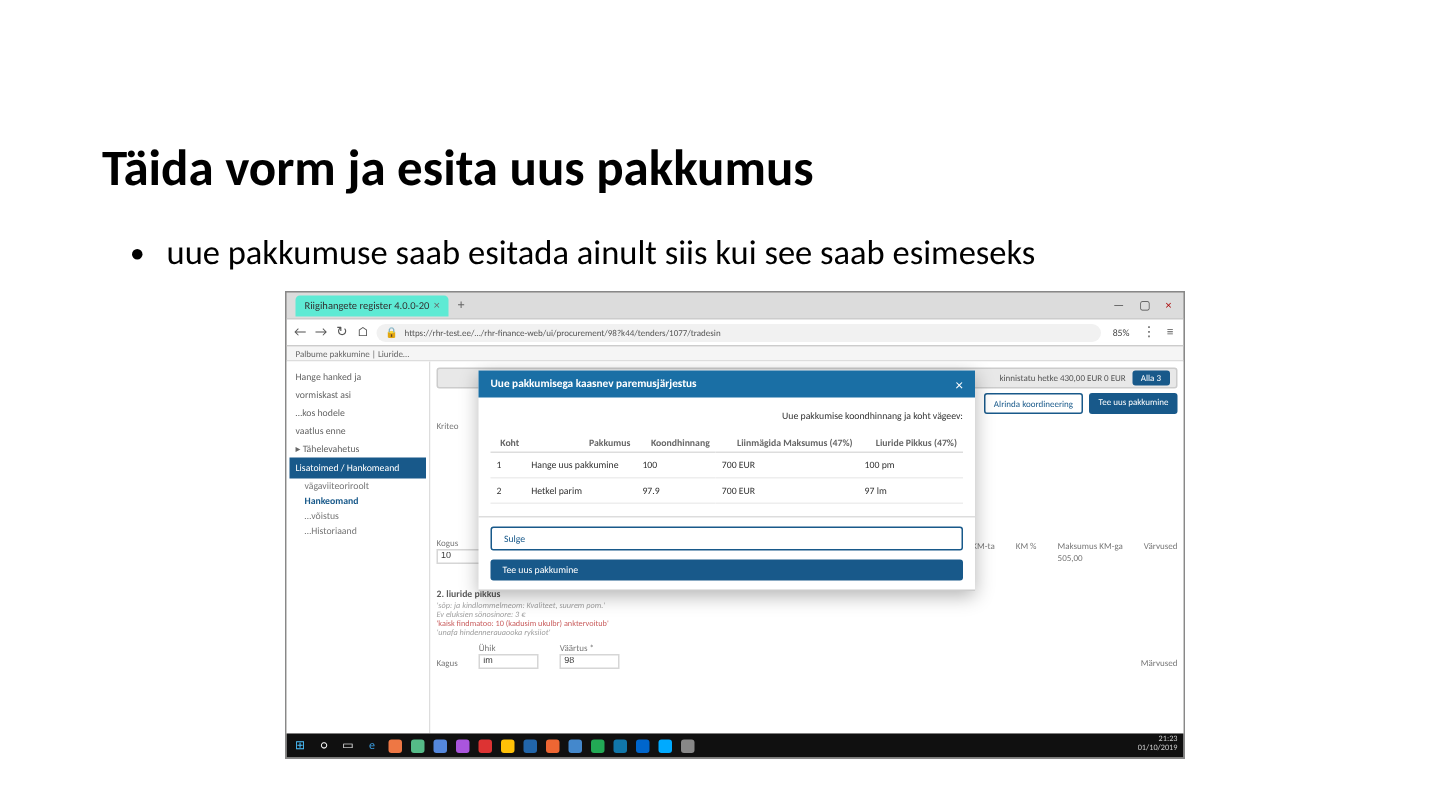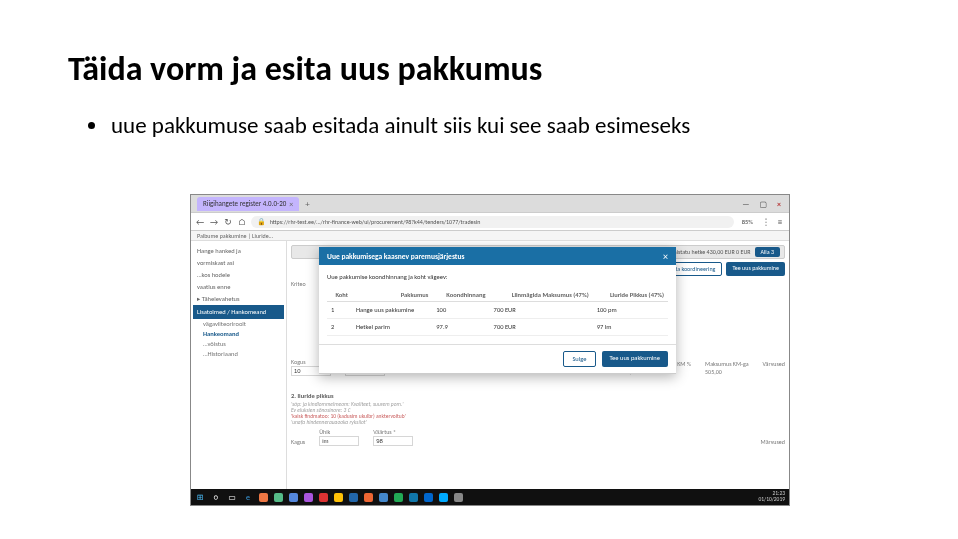--- a/index.html
+++ b/index.html
@@ -6,20 +6,21 @@
   body {
     width: 958px; height: 539px;
     font-family: Calibri, Arial, sans-serif;
     background: #fff; color: #000;
     position: relative;
     overflow: hidden;
   }
   .slide-title {
     font-size: 34px; font-weight: 700;
     padding: 48px 0 0 68px;
+    margin-top: 44px;
   }
   .bullet-row {
     padding: 22px 0 0 88px;
     display: flex; align-items: center;
     font-size: 23px;
   }
   .bullet-dot {
     width: 7px; height: 7px; border-radius: 50%;
     background: #000; margin-right: 16px;
   }
@@ -36,21 +37,21 @@
   }
 
   
   .chrome-tabs {
     height: 18px; background: #dcdcdc;
     display: flex; align-items: center;
     padding-left: 6px; gap: 6px;
     border-bottom: 1px solid #ccc;
   }
   .tab {
-    background: #c4b5fd; height: 14px;
+    background: #5eead4; height: 14px;
     padding: 0 6px; border-radius: 3px 3px 0 0;
     display: flex; align-items: center; gap: 3px;
     font-size: 7px; color: #333;
   }
   .tab .x { color: #666; font-size: 8px; }
   .win-ctrl {
     margin-left: auto; display: flex; gap: 10px;
     padding-right: 8px; font-size: 8px; color: #444;
   }
   .win-close { color: #a00; }
@@ -129,48 +130,48 @@
   .kogus-row { display:flex; gap:14px; align-items:end; margin-top:3px;}
   .kogus-row .c { display:flex; flex-direction:column;}
   .kogus-row .c input { width: 40px; height:10px; border:1px solid #ccc; font-size:6px; padding:0 2px;}
   .kogus-row .spacer { flex:1;}
   .kogus-row .right { display:flex; gap:14px;}
 
   
   .overlay {
     position: absolute;
     top: 6px; left: 32px;
-    width: 357px;
+    width: 331px;
     background: #fff;
     box-shadow: 0 3px 12px rgba(0,0,0,.3);
     border-bottom: 1px solid #ccc;
   }
   .modal-head {
     background: #1a6fa5;
     color: #fff; height: 18px;
     display: flex; align-items: center;
     padding: 0 8px; font-size: 7.5px; font-weight: 600;
     justify-content: space-between;
   }
   .modal-head .x { cursor:pointer; font-size: 10px; font-weight:400;}
   .modal-body { padding: 8px; font-size: 6.5px; color: #333;}
-  .modal-body .desc { margin-bottom: 8px;}
+  .modal-body .desc { margin-bottom: 8px; text-align: right;}
   table.rank {
     width: 100%; border-collapse: collapse; font-size: 6.5px;
   }
   table.rank th {
     text-align: right; color: #666; font-weight: 600;
     padding: 2px 4px; border-bottom: 1px solid #ddd;
   }
   table.rank td {
     padding: 4px 4px; border-bottom: 1px solid #eee;
   }
   .modal-foot {
     display: flex; justify-content: flex-end; gap: 6px;
-    padding: 6px 8px; border-top: 1px solid #ddd;
+    padding: 6px 8px; border-top: 1px solid #ddd; flex-direction: column;
   }
   .modal-foot .btn { font-size: 6.5px; padding: 3px 8px;}
 
   
   .taskbar {
     position: absolute; bottom: 0; left: 0; right: 0;
     height: 16px; background: #101010;
     display: flex; align-items: center;
     padding: 0 4px; gap: 6px;
   }

